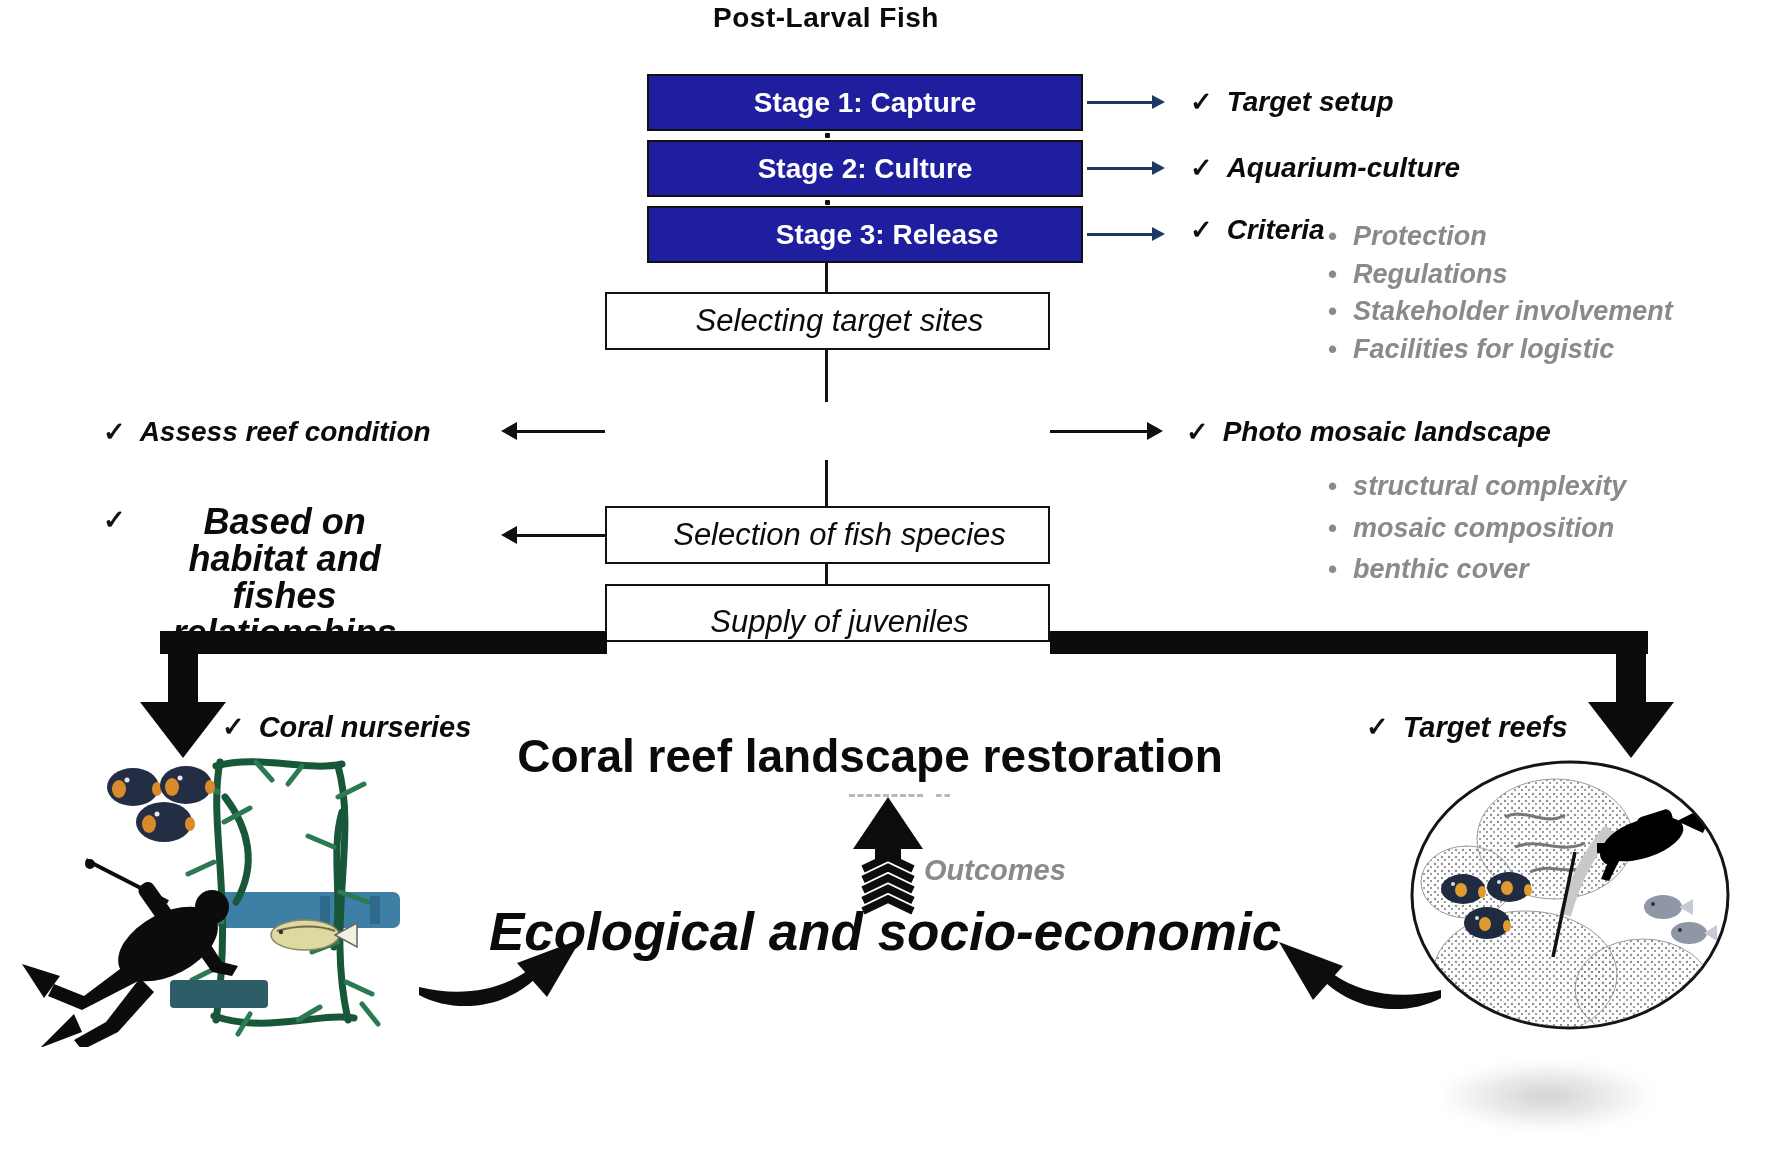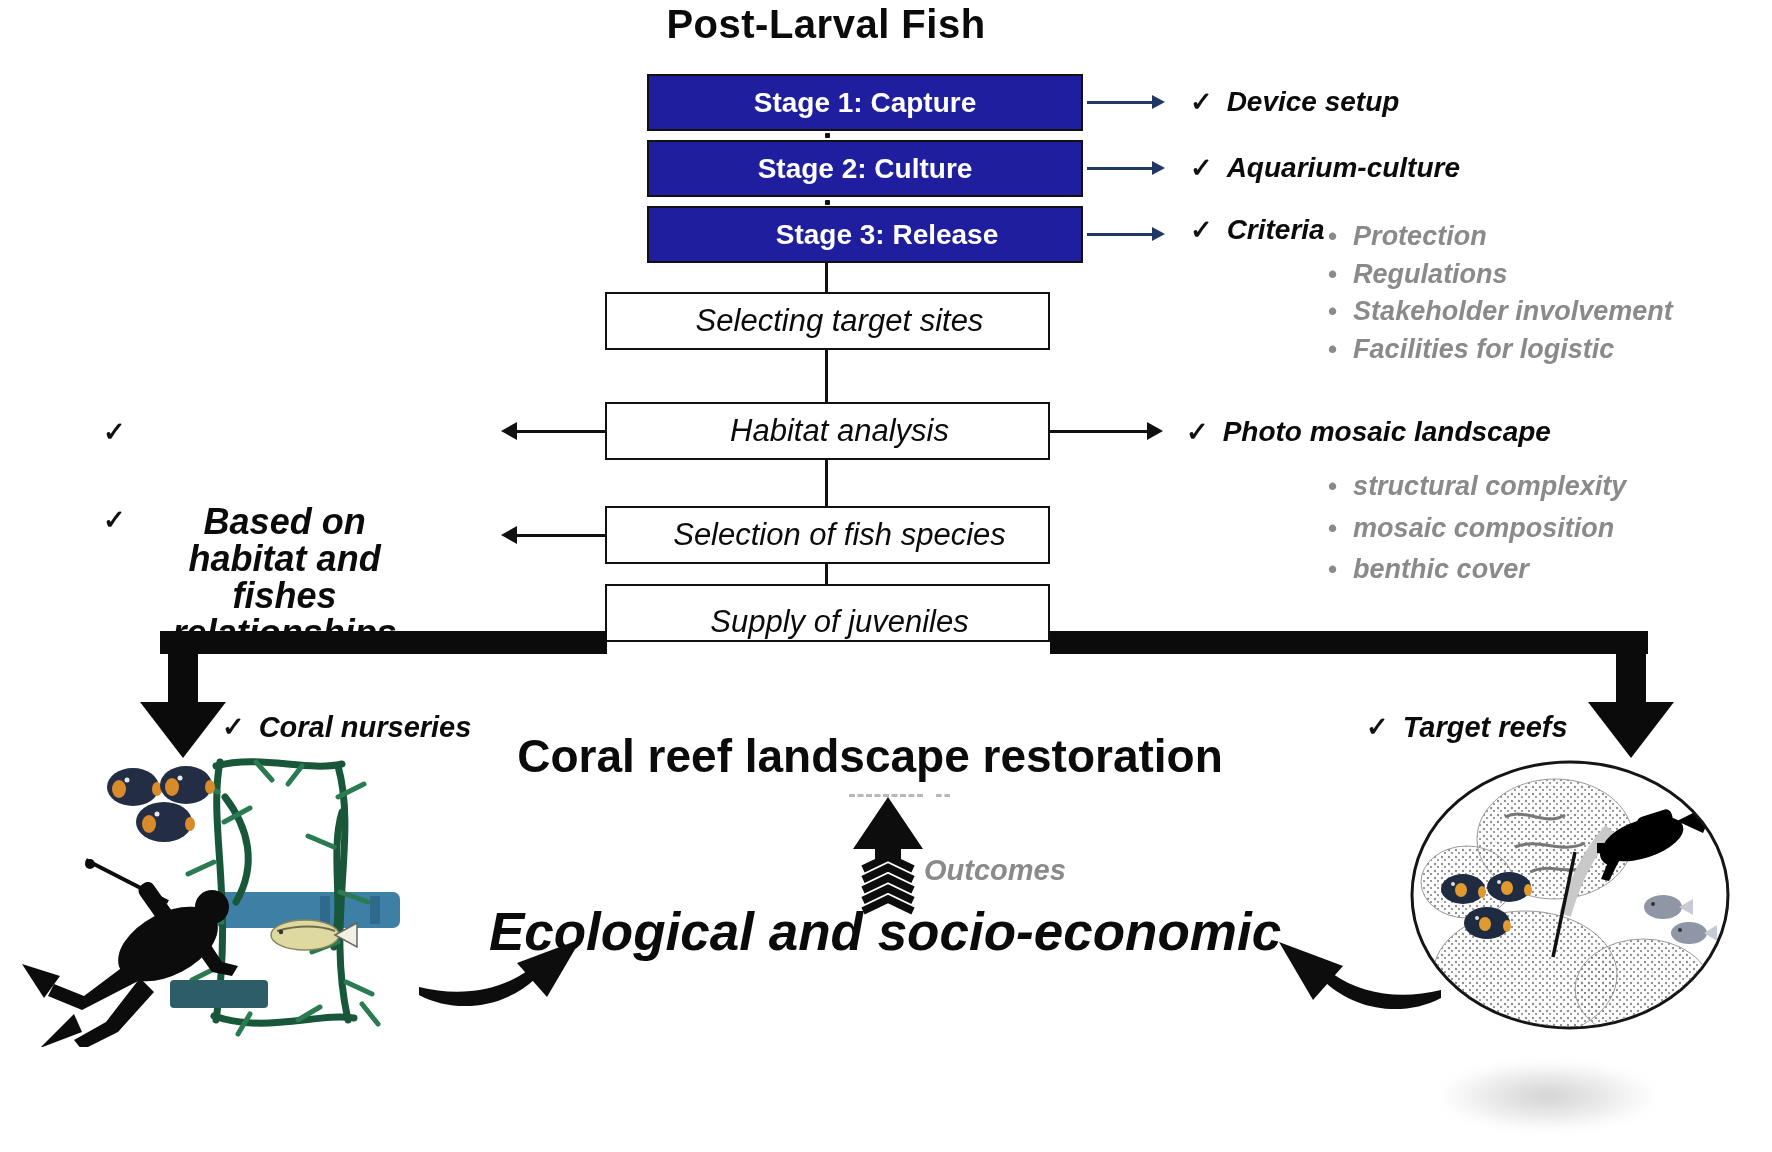--- a/index.html
+++ b/index.html
@@ -1,19 +1,19 @@
 <!DOCTYPE html>
 <html style="--stage-fill: #1e1e9e; --navy: #203864; --gray: #8a8a8a;"><head>
 <meta charset="utf-8">
 <style>
   html,body{margin:0;padding:0;background:#fff;}
   #canvas{position:relative;width:1772px;height:1152px;background:#ffffff;overflow:hidden;
           font-family:"Liberation Sans", sans-serif;color:#0b0b0b;}
   .abs{position:absolute;}
-  .title{font-size:40px;font-weight:800;text-align:center;letter-spacing:.5px;color:#0b0b0b;}
+  .title{font-size:28px;font-weight:800;text-align:center;letter-spacing:.5px;color:#0b0b0b;}
   .stage-box{width:436px;height:57px;background:var(--stage-fill,#1e1e9e);border:2px solid #111;
              box-sizing:border-box;display:flex;align-items:center;justify-content:center;
              color:#fff;font-size:28px;font-weight:700;}
   .flow-box{width:445px;height:58px;background:#fff;border:2.5px solid #111;box-sizing:border-box;
             display:flex;align-items:center;justify-content:center;font-size:31px;font-style:italic;
             font-weight:500;color:#0b0b0b;padding-left:24px;}
   .connector{width:3px;background:#111;}
   .dot{width:5px;height:5px;background:#111;border-radius:1px;}
   .navy-line{height:3px;background:var(--navy,#203864);}
   .navy-head{width:0;height:0;border-top:7px solid transparent;border-bottom:7px solid transparent;
@@ -64,21 +64,21 @@
 
   <div class="abs navy-line" style="left:1087px;top:101px;width:66px;"></div>
   <div class="abs navy-head" style="left:1152px;top:95px;"></div>
   <div class="abs navy-line" style="left:1087px;top:167px;width:66px;"></div>
   <div class="abs navy-head" style="left:1152px;top:161px;"></div>
   <div class="abs navy-line" style="left:1087px;top:233px;width:66px;"></div>
   <div class="abs navy-head" style="left:1152px;top:227px;"></div>
 
   <div class="abs chk-row" style="left:1190px;top:85px;">
     <span class="chk">✓</span>
-    <span class="annot">Device setup</span>
+    <span class="annot">Target setup</span>
   </div>
   <div class="abs chk-row" style="left:1190px;top:151px;">
     <span class="chk">✓</span>
     <span class="annot">Aquarium-culture</span>
   </div>
   <div class="abs chk-row" style="left:1190px;top:213px;">
     <span class="chk">✓</span>
     <span class="annot">Criteria</span>
   </div>
 
@@ -97,42 +97,40 @@
   <div class="abs bullet-row" style="left:1328px;top:333px;">
     <span class="bullet">•</span>
     <span class="gray-annot">Facilities for logistic</span>
   </div>
 
   <div class="abs connector" style="left:825px;top:263px;height:29px;"></div>
   <div class="abs flow-box" style="left:605px;top:292px;">
     <span>Selecting target sites</span>
   </div>
   <div class="abs connector" style="left:825px;top:350px;height:52px;"></div>
-  <div class="abs flow-box" style="left:605px;top:402px;">
-    <span>Habitat analysis</span>
-  </div>
   <div class="abs connector" style="left:825px;top:460px;height:46px;"></div>
   <div class="abs flow-box" style="left:605px;top:506px;">
     <span>Selection of fish species</span>
   </div>
   <div class="abs connector" style="left:825px;top:564px;height:48px;"></div>
   <div class="abs flow-box" style="left:605px;top:584px;align-items:flex-end;">
     <span>Supply of juveniles</span>
   </div>
 
   <div class="abs blk-line" style="left:516px;top:430px;width:89px;"></div>
   <div class="abs blk-head-left" style="left:501px;top:422px;"></div>
   <div class="abs blk-line" style="left:1050px;top:430px;width:99px;"></div>
   <div class="abs blk-head-right" style="left:1147px;top:422px;"></div>
 
   <div class="abs blk-line" style="left:516px;top:534px;width:89px;"></div>
   <div class="abs blk-head-left" style="left:501px;top:526px;"></div>
 
   <div class="abs chk-row" style="left:103px;top:415px;">
     <span class="chk">✓</span>
+    <span class="annot">Assess reef condition</span>
   </div>
   <div class="abs chk-row" style="left:103px;top:503px;">
     <span class="chk">✓</span>
     <span class="two-line">
       <span>Based on habitat and</span><br>
       <span>fishes relationships</span>
     </span>
   </div>
 
   <div class="abs chk-row" style="left:1186px;top:415px;">

